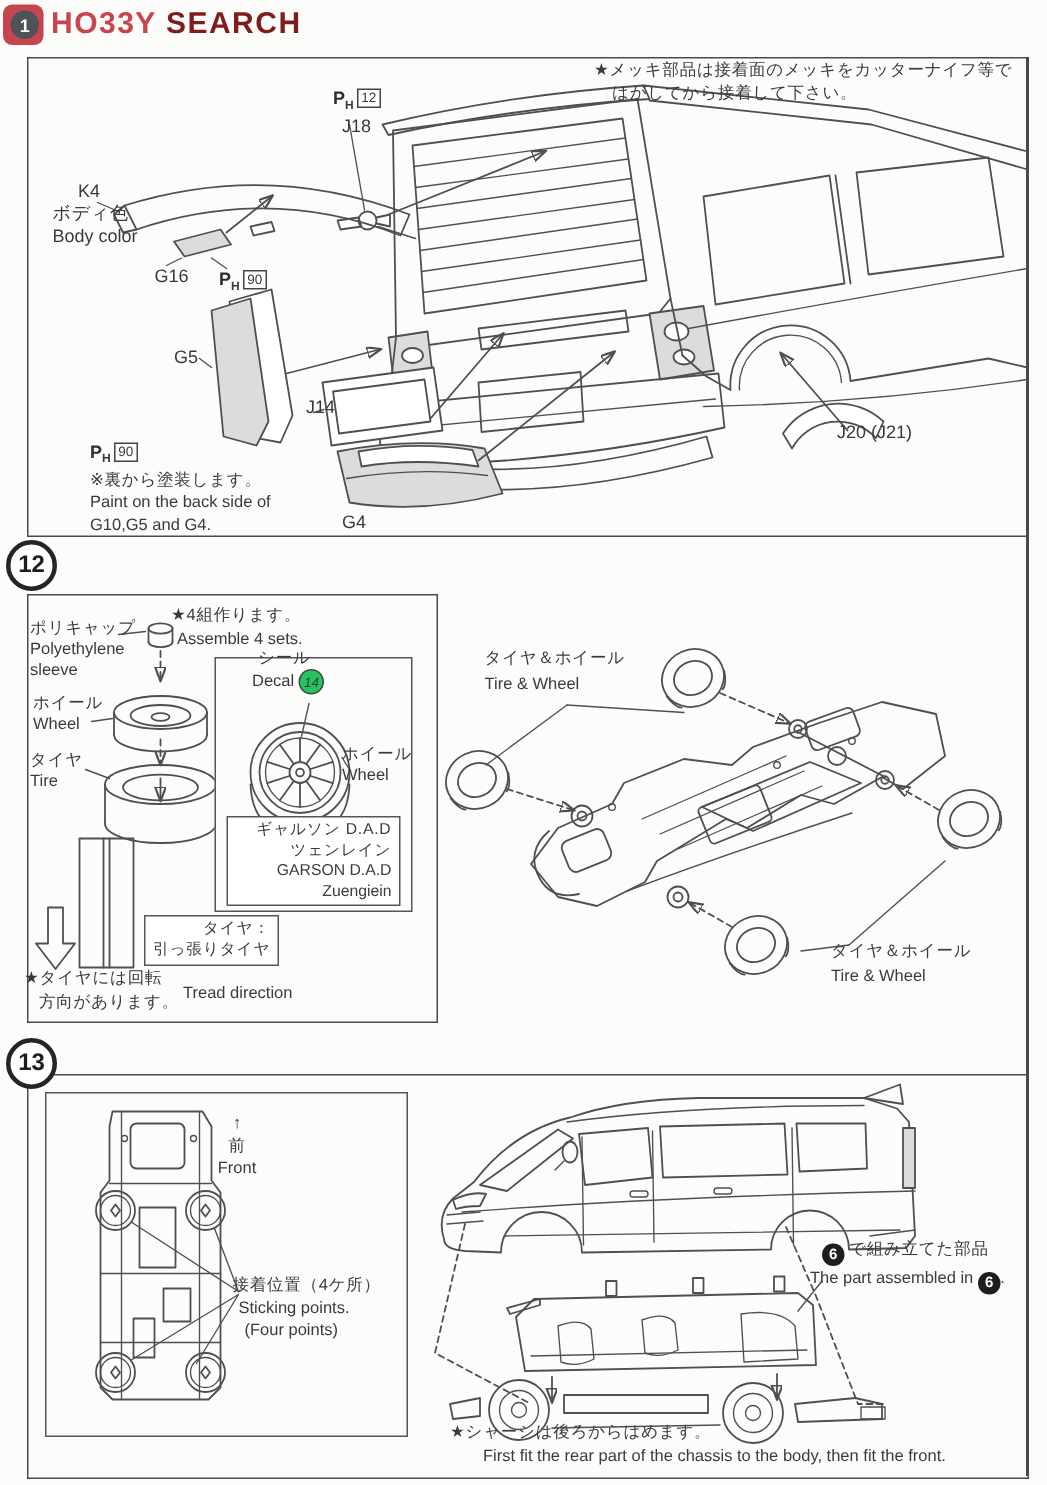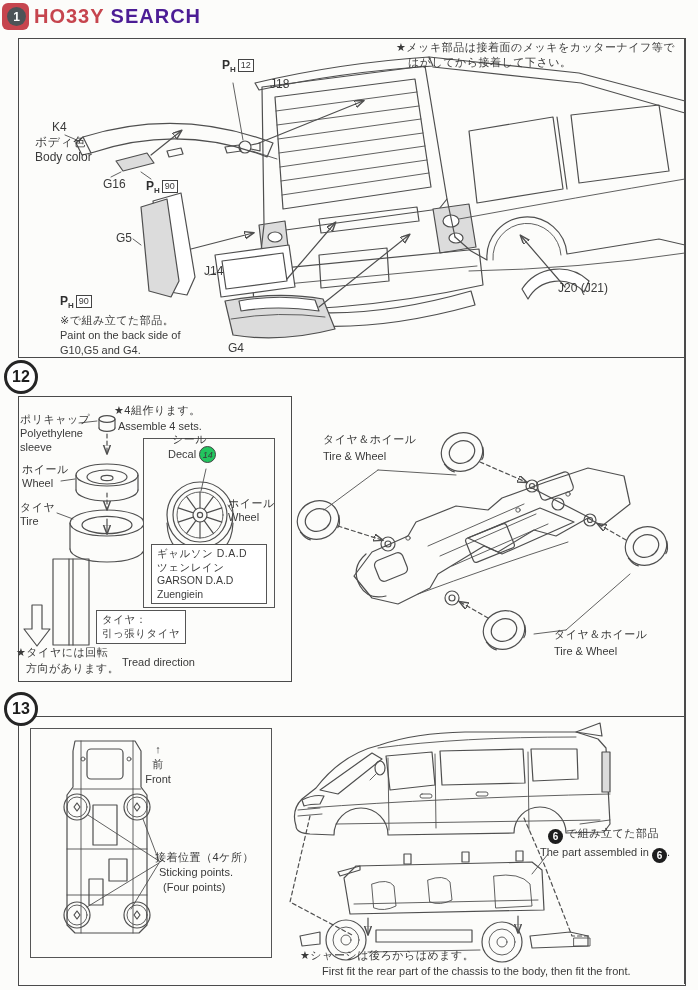--- a/index.html
+++ b/index.html
@@ -25,22 +25,22 @@
   .ph b{font-size:12px;font-weight:bold;color:#2e2e2e;}
   .ph sub{font-size:8px;font-weight:bold;}
   .phnum{display:inline-block;border:1.1px solid #444;font-size:9px;line-height:11px;padding:0 2px;
          margin-left:2px;vertical-align:1px;background:#fff;}
   .logo{position:absolute;left:2px;top:3px;display:flex;align-items:center;z-index:9;}
   .logo-icon{position:relative;width:27px;height:27px;background:#c6454e;border-radius:6px;display:inline-block;}
   .logo-icon .cir{position:absolute;left:5px;top:4px;width:19px;height:19px;border-radius:50%;
                   background:#4d5357;color:#fff;font-size:12px;font-weight:bold;display:flex;
                   align-items:center;justify-content:center;}
   .logo-red{margin-left:5px;font-size:20px;font-weight:bold;color:#c6454e;letter-spacing:1px;}
-  .logo-gray{margin-left:6px;font-size:20px;font-weight:bold;color:#4c1d95;letter-spacing:1px;}
-  .tbox{position:absolute;border:1.1px solid #555;background:#fff;z-index:5;padding:2px 5px;}
+  .logo-gray{margin-left:6px;font-size:20px;font-weight:bold;color:#7f1d1d;letter-spacing:1px;}
+  .tbox{position:absolute;border:1.1px solid #555;background:#fff;z-index:5;padding:2px 5px;text-align:right;}
   .tbox div{font-size:10.5px;line-height:13.5px;white-space:nowrap;}
 </style>
 </head>
 <body>
 
 <div class="page">
 
   <div class="logo">
     <span class="logo-icon">
         <span class="cir">1</span>
@@ -130,42 +130,42 @@
     </svg>
   </div>
 
   <div class="lbl" style="left:396px;top:40px;">
     <div class="jp">★メッキ部品は接着面のメッキをカッターナイフ等で</div>
     <div class="jp" style="padding-left:12px;">はがしてから接着して下さい。</div>
   </div>
 
   <div class="lbl big" style="left:222px;top:58px;">
     <span class="ph"><b>P</b><sub>H</sub><span class="phnum">12</span></span>
-    <div style="padding-left:6px;margin-left:42px;">J18</div>
+    <div style="padding-left:6px;">J18</div>
   </div>
 
   <div class="lbl big" style="left:35px;top:120px;">
     <div style="padding-left:17px;">K4</div>
     <div class="jp">ボディ色</div>
     <div>Body color</div>
   </div>
 
   <div class="lbl big" style="left:103px;top:177px;">G16</div>
   <div class="lbl" style="left:146px;top:179px;">
     <span class="ph"><b>P</b><sub>H</sub><span class="phnum">90</span></span>
   </div>
 
   <div class="lbl big" style="left:116px;top:231px;">G5</div>
   <div class="lbl big" style="left:204px;top:264px;">J14</div>
 
   <div class="lbl" style="left:60px;top:294px;">
     <div>
       <span class="ph"><b>P</b><sub>H</sub><span class="phnum">90</span></span>
     </div>
-    <div class="jp">※で組み立てた部品。</div>
+    <div class="jp">※裏から塗装します。</div>
     <div>Paint on the back side of</div>
     <div>G10,G5 and G4.</div>
   </div>
 
   <div class="lbl big" style="left:228px;top:341px;">G4</div>
   <div class="lbl big" style="left:558px;top:281px;">J20 (J21)</div>
 
   <div class="stepnum" style="left:4px;top:360px;">12</div>
 
   <div class="box" style="left:18px;top:396px;width:272px;height:284px;overflow:hidden;">

